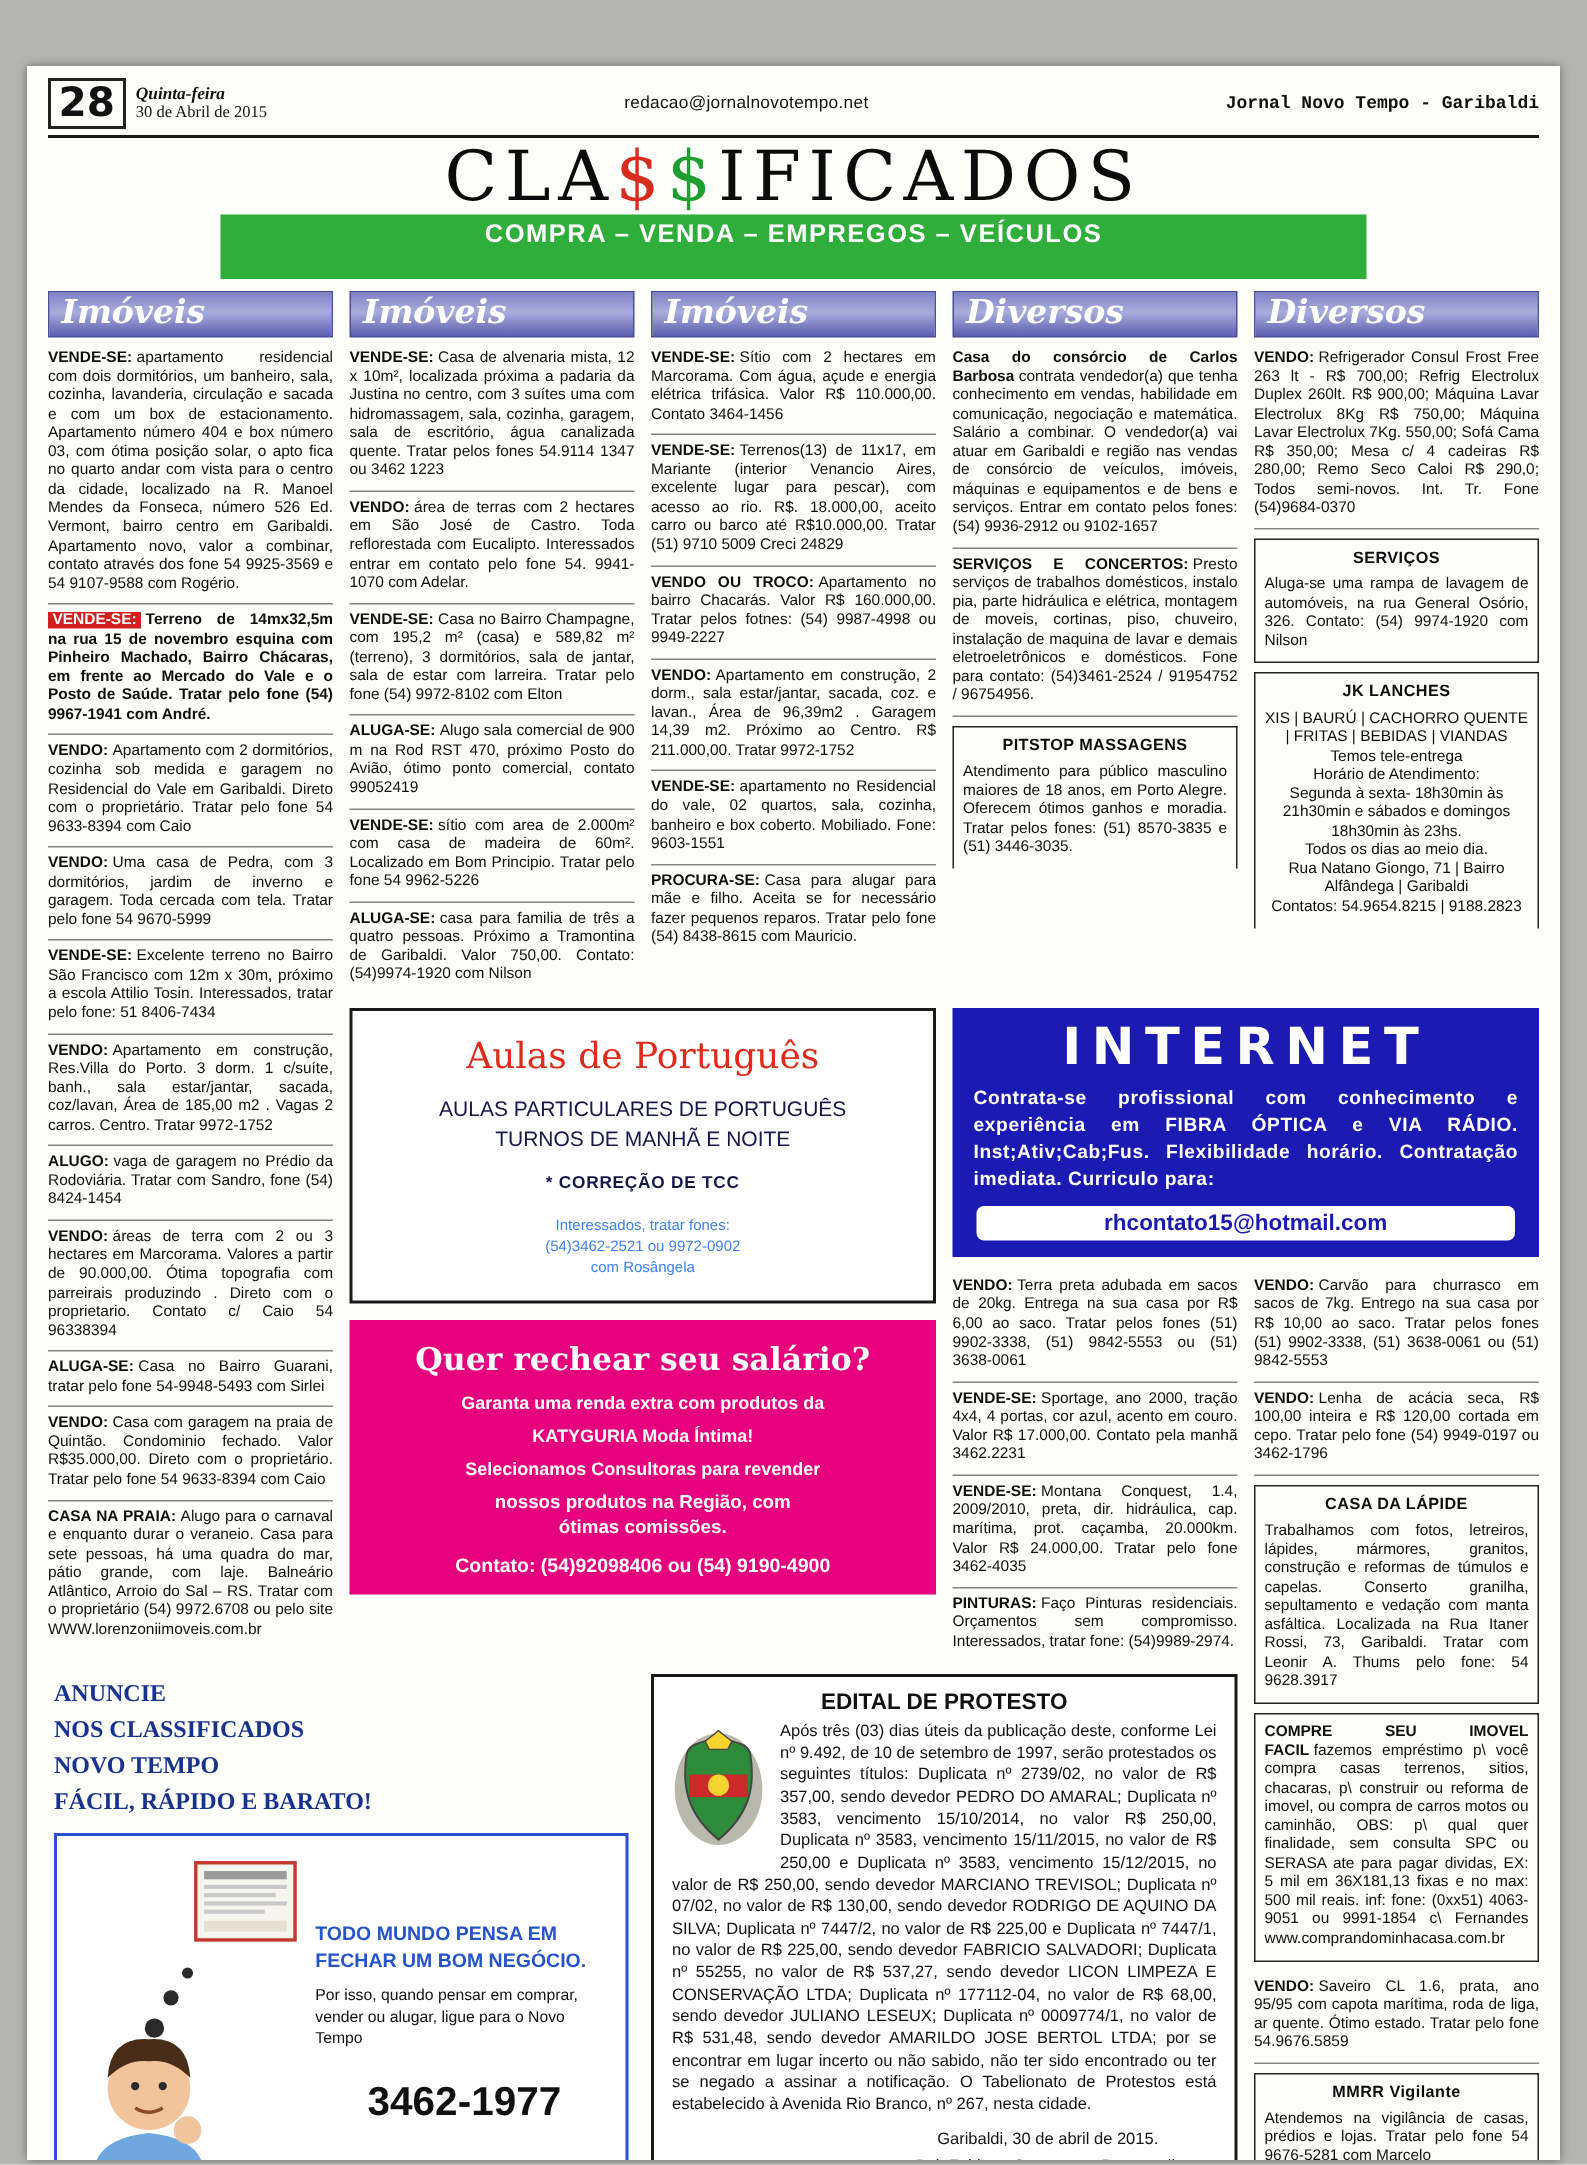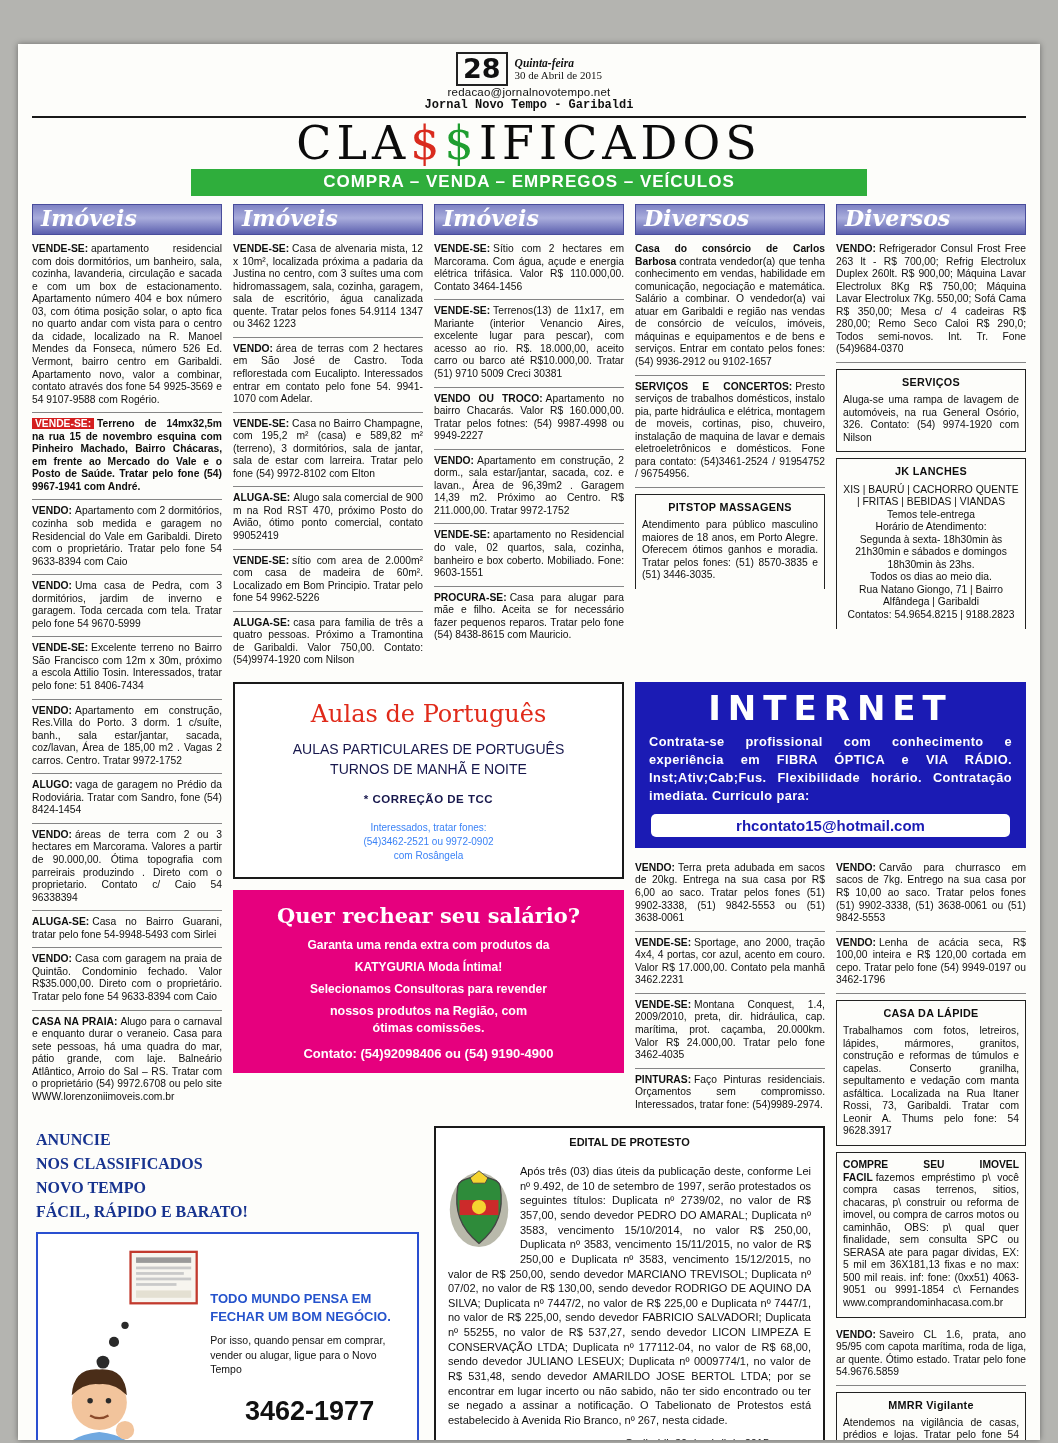--- a/index.html
+++ b/index.html
@@ -9,37 +9,37 @@
     font-family:"Liberation Sans", sans-serif; color:#111;
   }
   .page {
     position:absolute; left:18px; top:44px; width:1022px; height:1396px;
     background:#fdfdfa; padding:8px 14px 6px; overflow:hidden;
     box-shadow:0 0 6px rgba(0,0,0,.4);
   }
 
   
   .topbar { display:flex; align-items:center; justify-content:space-between;
-    border-bottom:2px solid #191919; padding-bottom:4px;flex-direction:column; }
+    border-bottom:2px solid #191919; padding-bottom:4px; }
   .topbar-left { display:flex; align-items:center; gap:7px; }
   .page-num { font-size:27px; font-weight:bold; border:2px solid #222; padding:0 5px;
     line-height:1.12; font-family:"DejaVu Sans", sans-serif; }
   .weekday { font-style:italic; font-weight:bold; font-size:11.5px; font-family:"Liberation Serif", serif; }
   .date { font-size:11px; font-family:"Liberation Serif", serif; }
   .topbar-email { font-size:11.5px; letter-spacing:.2px; }
   .topbar-right { font-size:12px; font-weight:bold; font-family:Liberation Mono, monospace; }
 
   
   .title-row { text-align:center; font-family:"DejaVu Serif", serif; font-weight:normal;
     font-size:46px; letter-spacing:5px; line-height:1.04; margin-top:2px; color:#0b0b0b; }
   .dollar-red   { color:var(--title_dollar_red,#d92b1e); }
   .dollar-green { color:var(--title_dollar_green,#1f9e30); }
-  .tagline { width:676px; margin:1px auto 8px; background:var(--tagline_green,#2fae3c);
+  .tagline { width:764px; margin:1px auto 8px; background:var(--tagline_green,#2fae3c);
     color:#fff; text-align:center; font-weight:bold; font-size:17px; letter-spacing:1px;
-    padding:3px 0 4px; }
+    padding:3px 0 20px; }
 
   
   .content { display:grid; grid-template-columns:repeat(5,1fr); column-gap:11px; row-gap:9px; }
   .cell-c1       { grid-area:1 / 1 / 4 / 2; }
   .cell-c2       { grid-area:1 / 2 / 2 / 3; }
   .cell-c3       { grid-area:1 / 3 / 2 / 4; }
   .cell-c4top    { grid-area:1 / 4 / 2 / 5; }
   .cell-c5top    { grid-area:1 / 5 / 2 / 6; }
   .cell-mid      { grid-area:2 / 2 / 4 / 4; }
   .cell-internet { grid-area:2 / 4 / 3 / 6; }
@@ -101,21 +101,21 @@
   .anuncie-photo { width:44%; }
   .anuncie-photo svg { width:100%; height:220px; display:block; }
   .anuncie-right { width:56%; padding-top:48px; }
   .anuncie-slogan { color:#2553cc; font-weight:bold; font-size:13px; line-height:1.35;
     white-space:pre-line; margin-bottom:8px; }
   .anuncie-body { font-size:10.5px; line-height:1.35; white-space:pre-line; margin-bottom:20px; }
   .anuncie-phone { font-size:27px; font-weight:bold; color:#111; text-align:center; }
 
   
   .edital-box { border:2px solid #1a1a1a; background:#fff; padding:8px 12px 6px; height:100%; }
-  .edital-title { text-align:center; font-weight:bold; font-size:11px; margin-bottom:16px; }
+  .edital-title { text-align:center; font-weight:bold; font-size:15px; margin-bottom:4px; }
   .edital-crest { float:left; width:62px; height:84px; margin:2px 10px 3px 0; }
   .edital-body { font-size:11px; line-height:1.33; text-align:justify; }
   .edital-sign { width:62%; margin-left:auto; margin-top:8px; text-align:center;
     font-size:11px; line-height:1.55; }
 </style>
 </head>
 <body>
 
 <div class="page">
 
@@ -238,21 +238,21 @@
       <div class="col-header">Imóveis</div>
       <div class="ads">
 
           <div class="ad">
 
             <p class="ad-p"><b class="ad-label">VENDE-SE:</b><span class="ad-body">Sítio com 2 hectares em Marcorama. Com água, açude e energia elétrica trifásica. Valor R$ 110.000,00. Contato 3464-1456</span></p>
           </div>
 
           <div class="ad">
 
-            <p class="ad-p"><b class="ad-label">VENDE-SE:</b><span class="ad-body">Terrenos(13) de 11x17, em Mariante (interior Venancio Aires, excelente lugar para pescar), com acesso ao rio. R$. 18.000,00, aceito carro ou barco até R$10.000,00. Tratar (51) 9710 5009 Creci 30381</span></p>
+            <p class="ad-p"><b class="ad-label">VENDE-SE:</b><span class="ad-body">Terrenos(13) de 11x17, em Mariante (interior Venancio Aires, excelente lugar para pescar), com acesso ao rio. R$. 18.000,00, aceito carro ou barco até R$10.000,00. Tratar (51) 9710 5009 Creci 24829</span></p>
           </div>
 
           <div class="ad">
 
             <p class="ad-p"><b class="ad-label">VENDO OU TROCO:</b><span class="ad-body">Apartamento no bairro Chacarás. Valor R$ 160.000,00. Tratar pelos fotnes: (54) 9987-4998 ou 9949-2227</span></p>
           </div>
 
           <div class="ad">
 
             <p class="ad-p"><b class="ad-label">VENDO:</b><span class="ad-body">Apartamento em construção, 2 dorm., sala estar/jantar, sacada, coz. e lavan., Área de 96,39m2 . Garagem 14,39 m2. Próximo ao Centro. R$ 211.000,00. Tratar 9972-1752</span></p>

